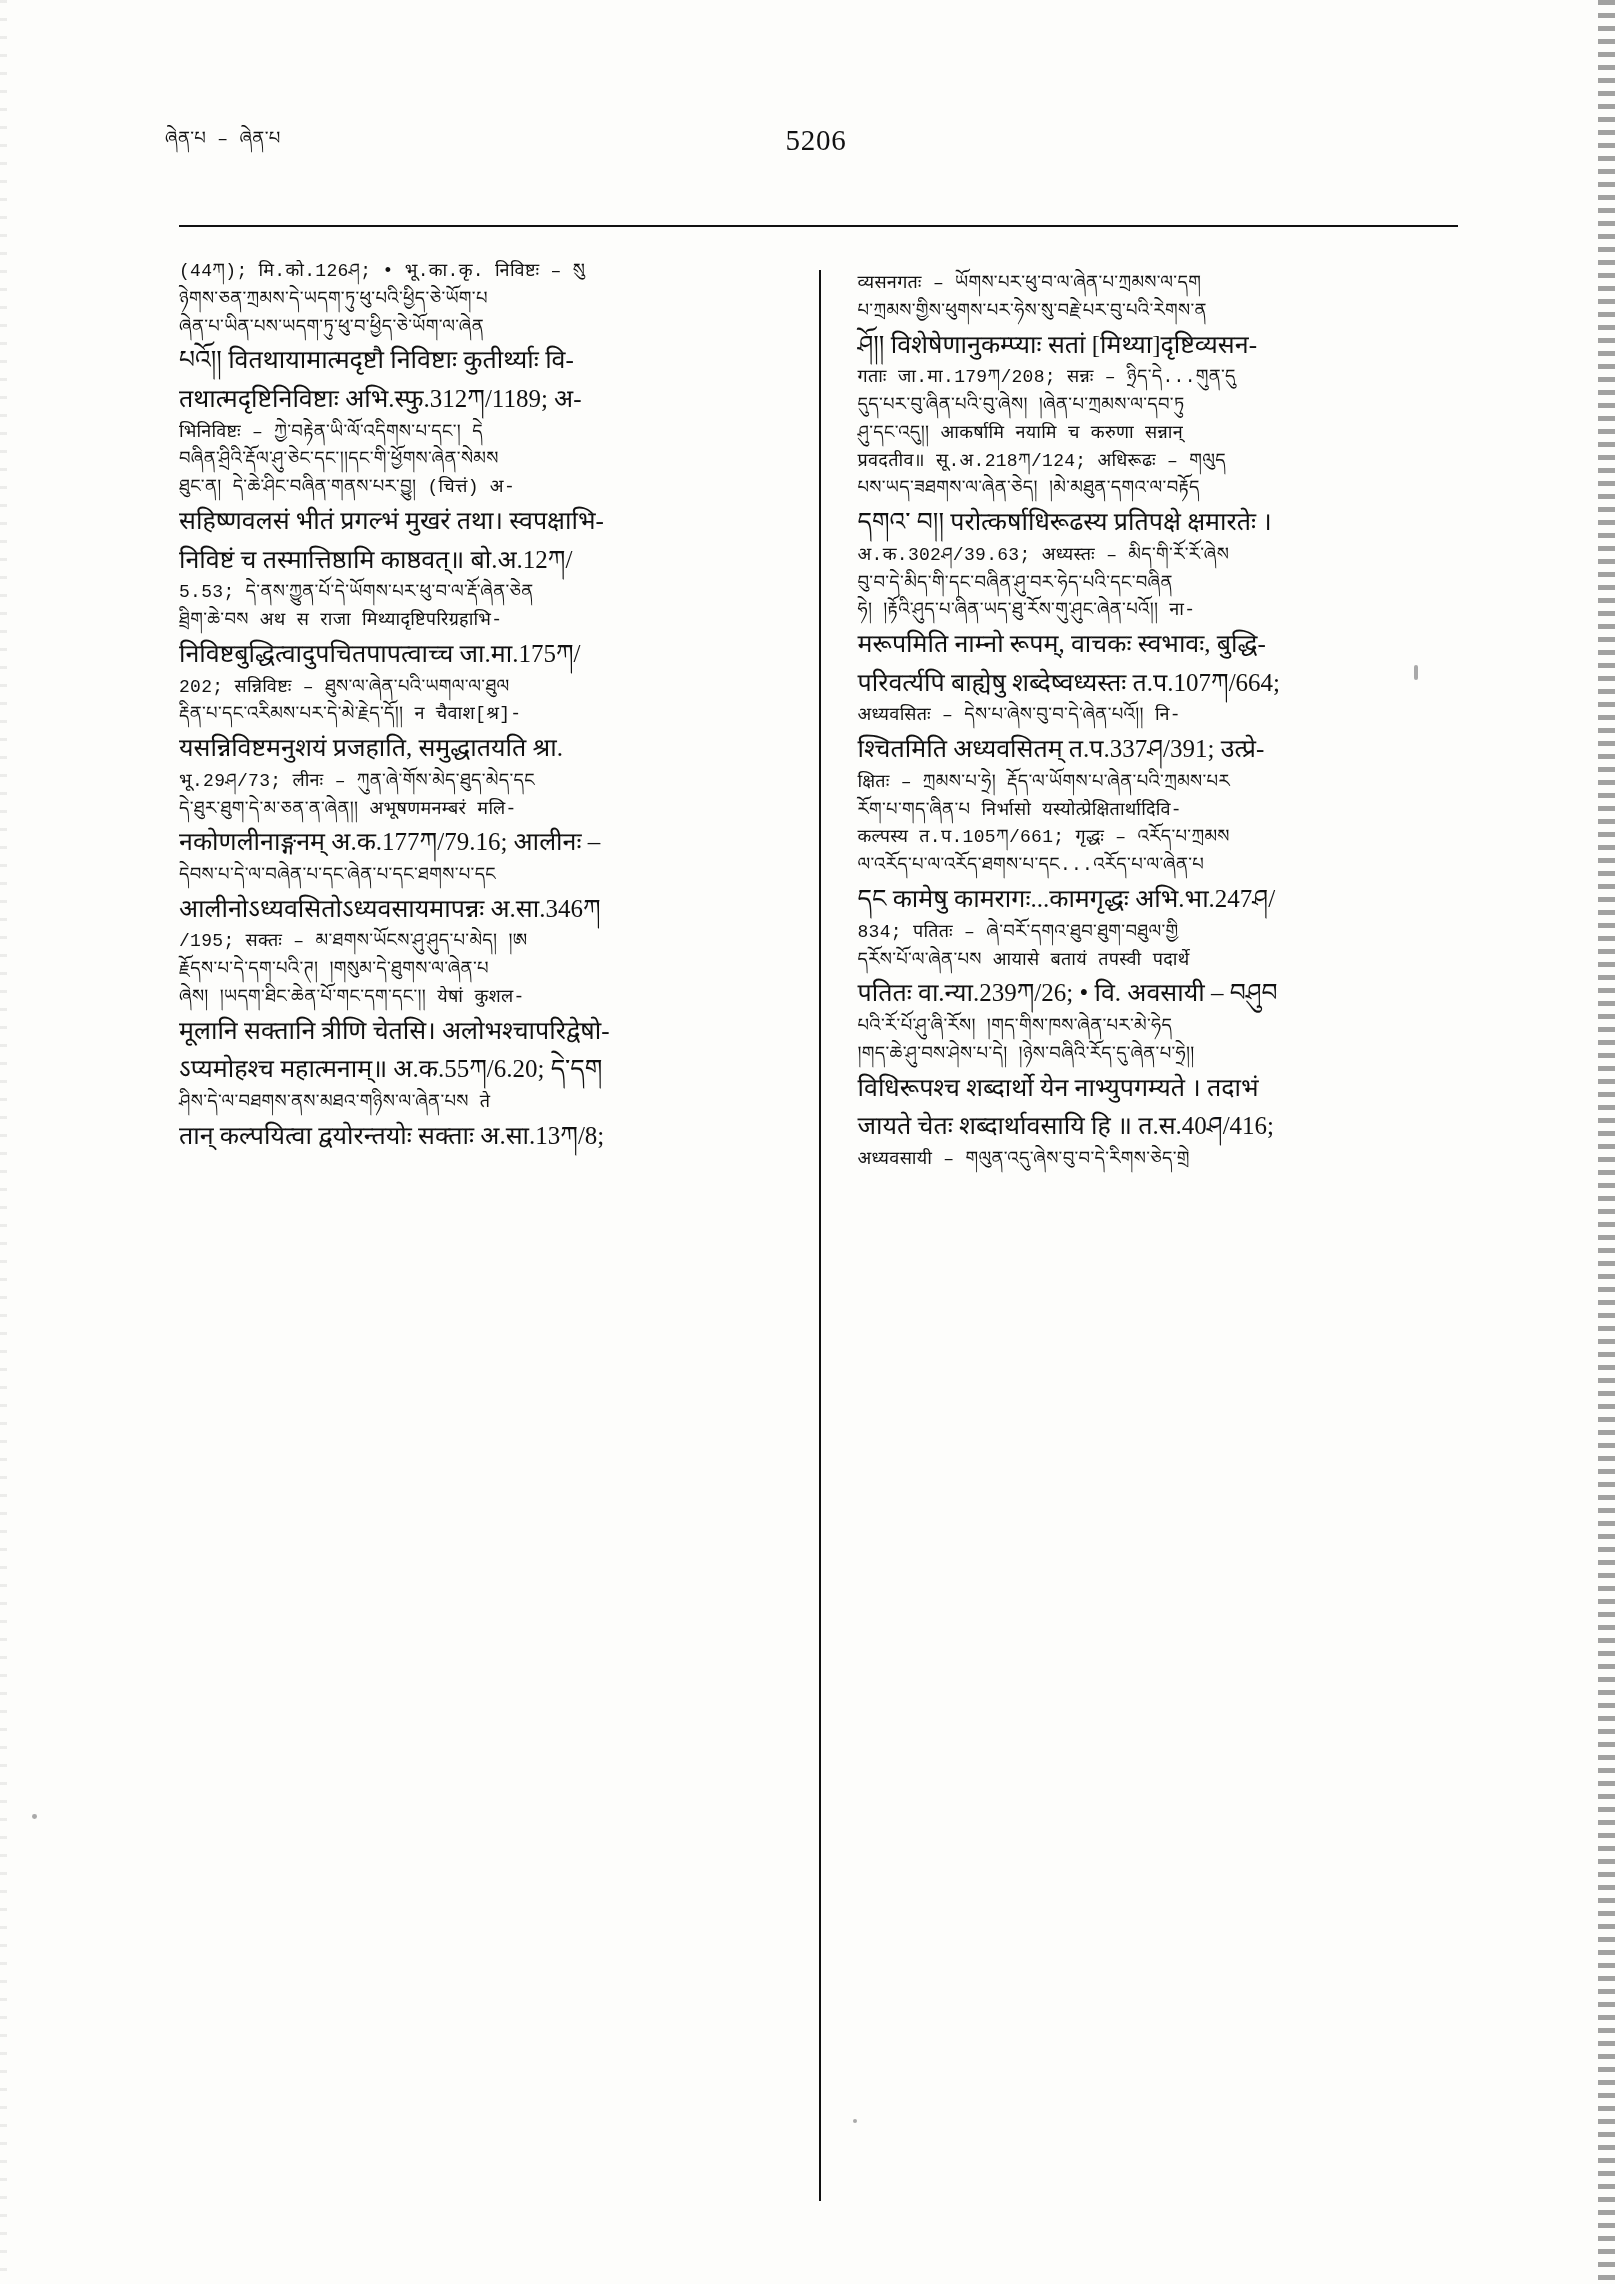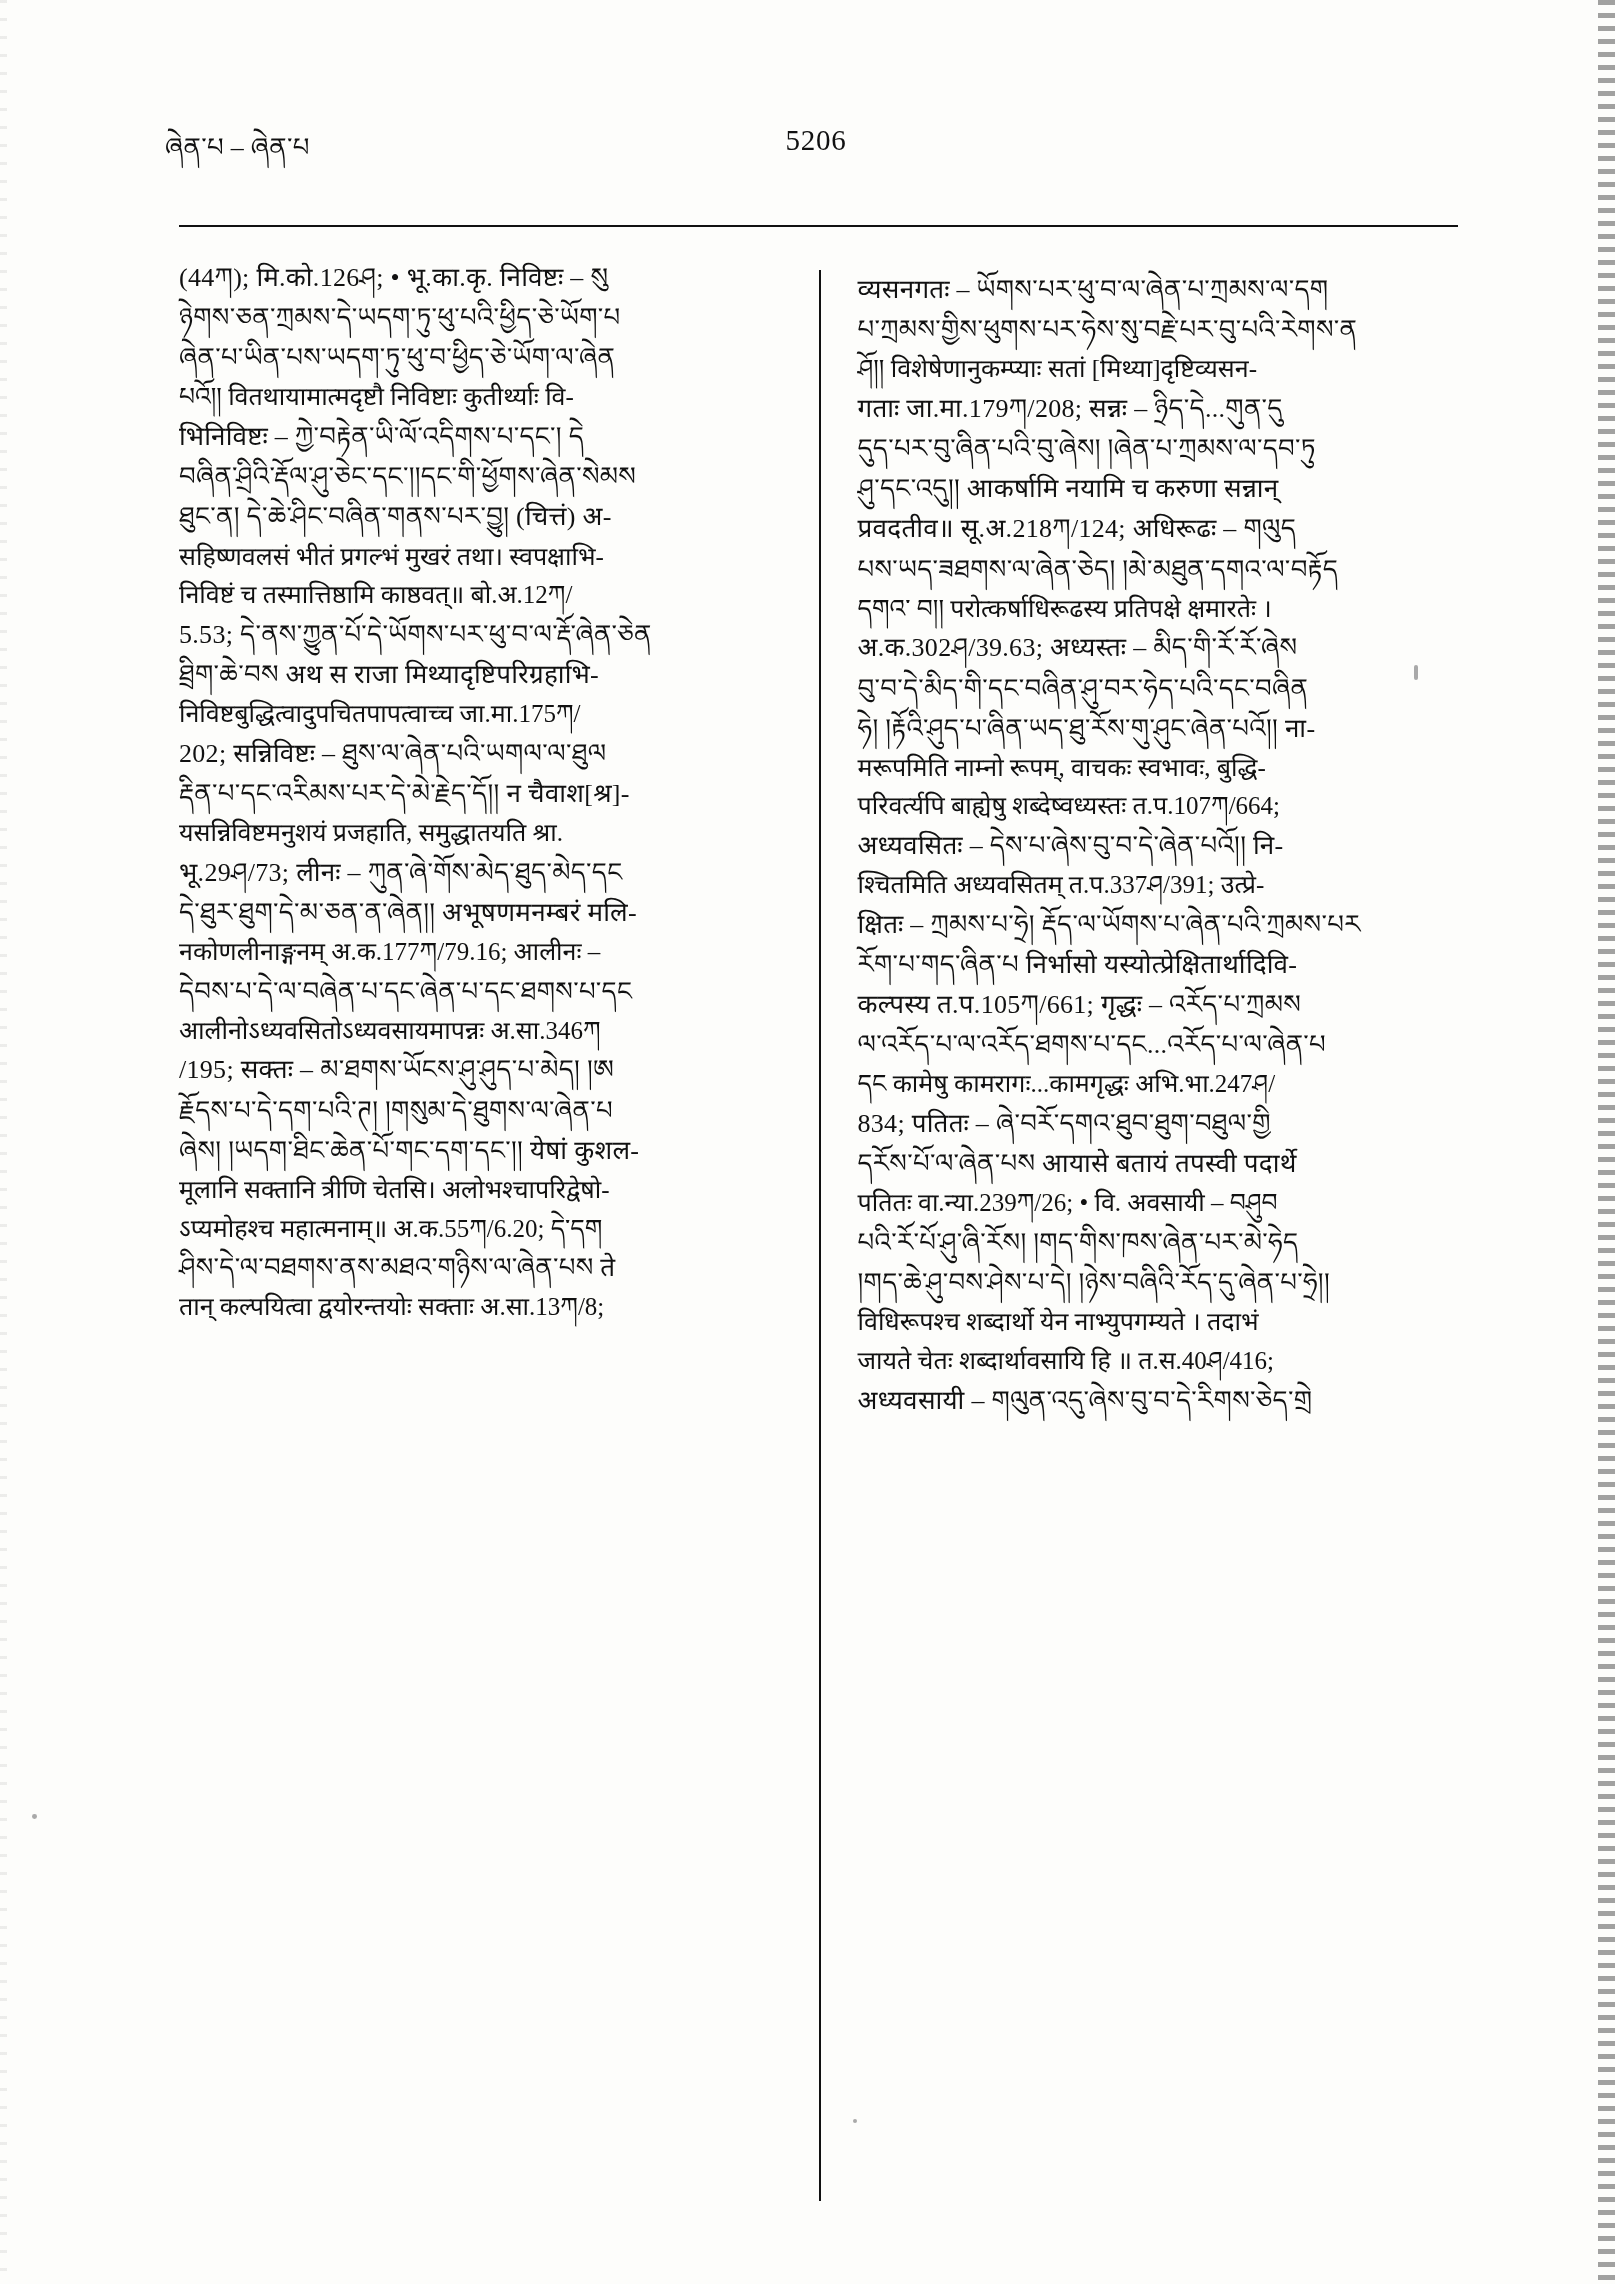--- a/index.html
+++ b/index.html
@@ -118,22 +118,22 @@
     margin-top: 12px;
   }
   .col p {
     margin: 0;
   }
   .line {
     display: block;
     white-space: nowrap;
   }
   .tib {
-    font-family: Liberation Serif, serif;
-    font-size: 26px;
+    font-family: Liberation Mono, monospace;
+    font-size: 18px;
     letter-spacing: 0.3px;
   }
   .dev {
     font-family: "Liberation Serif", "DejaVu Serif", serif;
     font-size: 25px;
   }
 </style>
 </head>
 <body>
 
@@ -154,20 +154,21 @@
   <div class="rule"></div>
 
   <div class="columns">
 
     <div class="col col-left">
       <p>
         <span class="line tib">(44ཀ); मि.को.126ཤ; • भू.का.कृ. निविष्टः – སུ</span>
         <span class="line tib">ཉེགས་ཅན་ཀྲམས་དེ་ཡདག་ཏུ་ཕུ་པའི་ཕྱིད་ཅེ་ཡོག་པ</span>
         <span class="line tib">ཞེན་པ་ཡིན་པས་ཡདག་ཏུ་ཕུ་བ་ཕྱིད་ཅེ་ཡོག་ལ་ཞེན</span>
         <span class="line dev">པའོ།། वितथायामात्मदृष्टौ निविष्टाः कुतीर्थ्याः वि-</span>
+        <span class="line dev">तथात्मदृष्टिनिविष्टाः अभि.स्फु.312ཀ/1189; अ-</span>
         <span class="line tib">भिनिविष्टः – ཀྱེ་བརྟེན་ཡི་ལོ་འདིགས་པ་དང་། དེ</span>
         <span class="line tib">བཞིན་ཤྲིའི་རྡོལ་ཤུ་ཅེང་དང་།།དང་གི་ཕྱོགས་ཞེན་སེམས</span>
         <span class="line tib">ཐུང་ན། དེ་ཆེ་ཤིང་བཞིན་གནས་པར་བྱུ། (चित्तं) अ-</span>
         <span class="line dev">सहिष्णवलसं भीतं प्रगल्भं मुखरं तथा। स्वपक्षाभि-</span>
         <span class="line dev">निविष्टं च तस्मात्तिष्ठामि काष्ठवत्॥ बो.अ.12ཀ/</span>
         <span class="line tib">5.53; དེ་ནས་ཀྱུན་པོ་དེ་ཡོགས་པར་ཕུ་བ་ལ་རྡོ་ཞེན་ཅེན</span>
         <span class="line tib">ཐྲིག་ཆེ་བས अथ स राजा मिथ्यादृष्टिपरिग्रहाभि-</span>
         <span class="line dev">निविष्टबुद्धित्वादुपचितपापत्वाच्च जा.मा.175ཀ/</span>
         <span class="line tib">202; सन्निविष्टः – ཐུས་ལ་ཞེན་པའི་ཡགལ་ལ་ཐུལ</span>
         <span class="line tib">རྡིན་པ་དང་འརིམས་པར་དེ་མེ་རྗེད་དོ།། न चैवाश[श्र]-</span>

